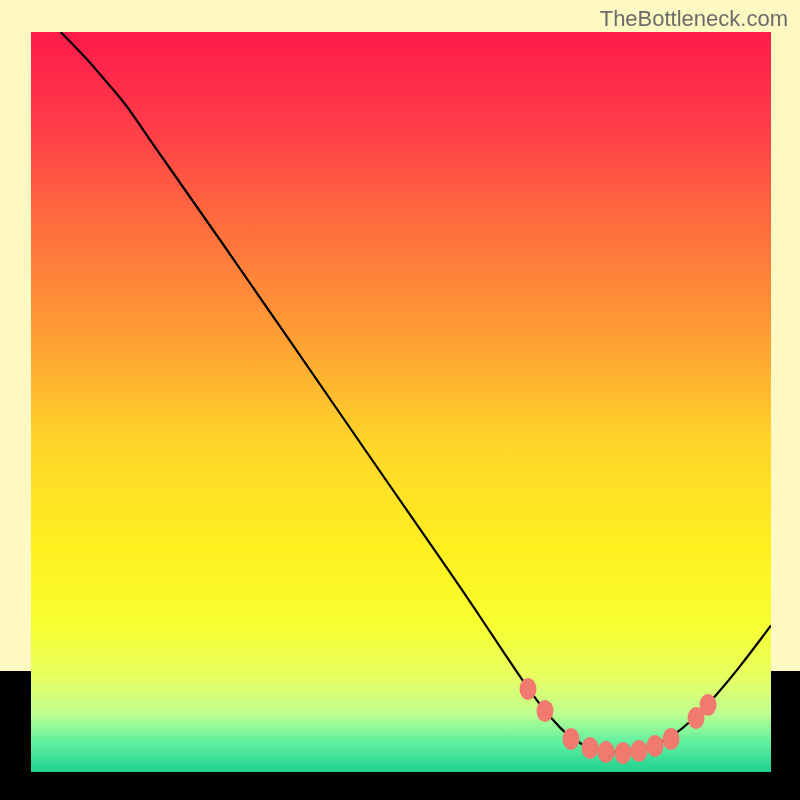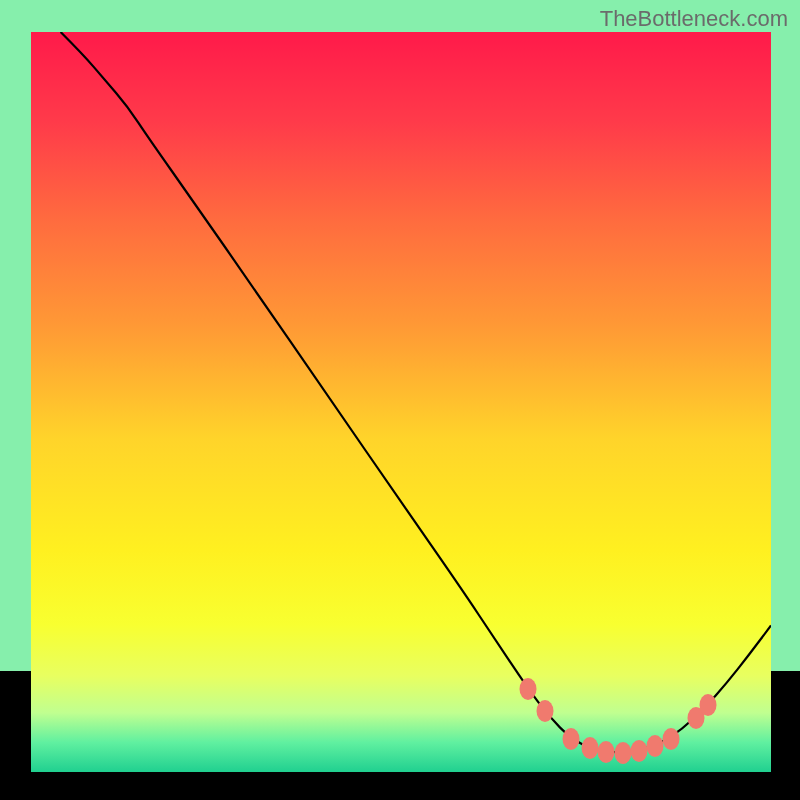--- a/index.html
+++ b/index.html
@@ -1,21 +1,21 @@
 <!DOCTYPE html>
 <html><head>
 <meta charset="utf-8">
 <style>
   * { margin: 0; padding: 0; box-sizing: border-box; }
   html, body { width: 800px; height: 800px; overflow: hidden; background: #000; }
   .chart-container {
     position: relative;
     width: 800px;
     height: 671px;
-    background: #86efac;
+    background: #fef9c3;
   }
   .plot-area {
     position: absolute;
     left: 31px;
     top: 32px;
     width: 740px;
     height: 740px;
   }
   .gradient-bg {
     position: absolute;

